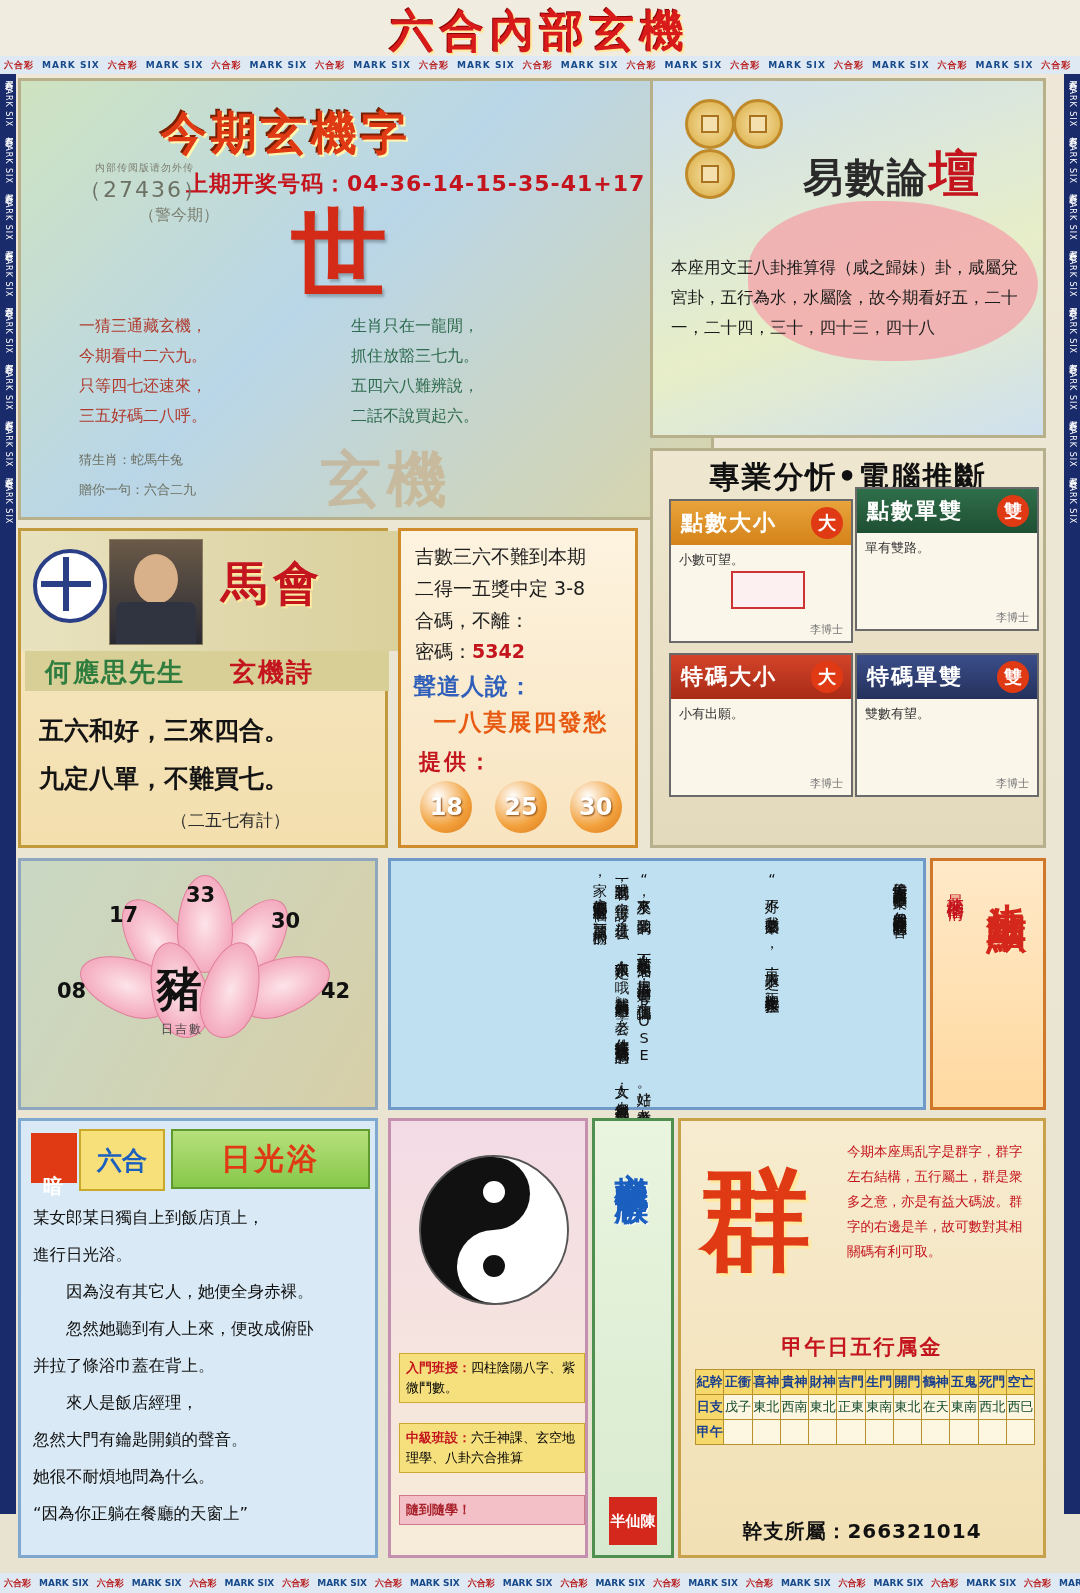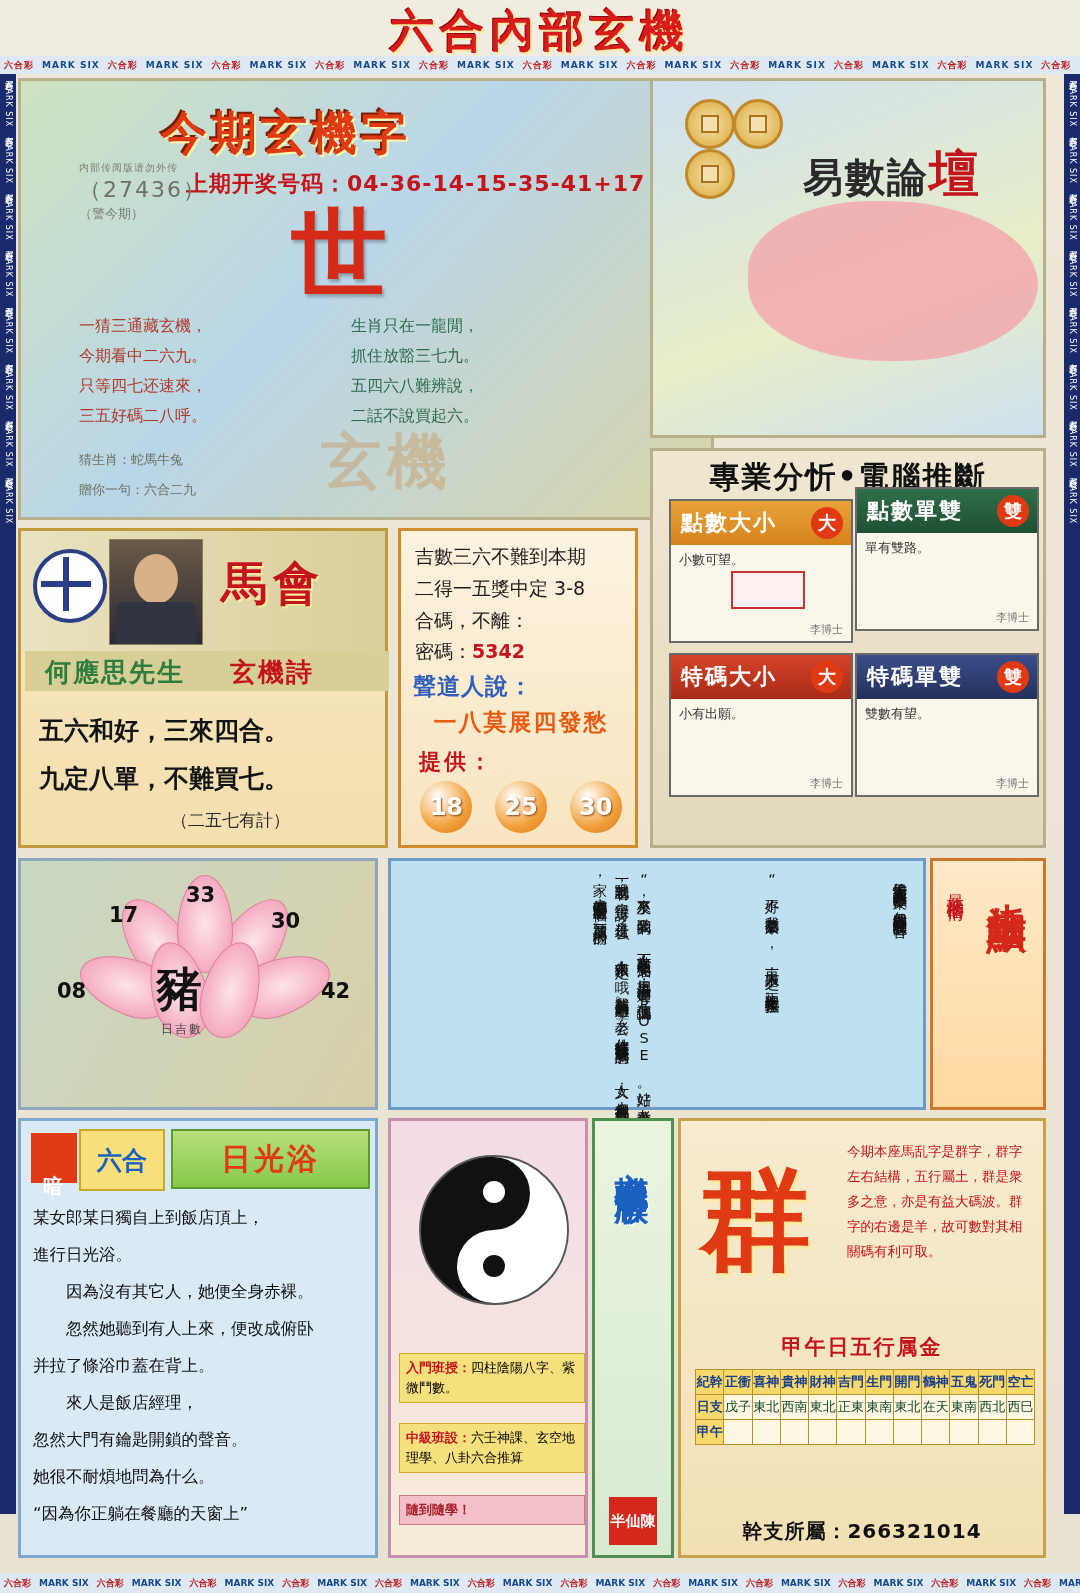--- a/index.html
+++ b/index.html
@@ -28,43 +28,43 @@
   .panel{position:absolute;box-sizing:border-box;}
 
   
   #panelA{left:18px;top:78px;width:696px;height:442px;border:3px solid #b8b08a;
     background:linear-gradient(135deg,#cfe3c0 0%,#b9d6e8 45%,#d8d4a8 100%);}
   #panelA .title{position:absolute;left:140px;top:22px;font-size:46px;font-weight:bold;color:#e03a14;letter-spacing:4px;
      text-shadow:2px 2px 0 #fff6b0,-2px -2px 0 #7a1f00;}
   #panelA .lastdraw{position:absolute;left:165px;top:88px;font-size:22px;font-weight:bold;color:#c4141d;letter-spacing:1px;}
   #panelA .bigword{position:absolute;left:270px;top:110px;font-size:96px;font-weight:bold;color:#d42b18;text-shadow:2px 3px 3px rgba(0,0,0,.25);}
   #panelA .serialbox{position:absolute;left:58px;top:80px;width:140px;color:#5a5f53;}
-  #panelA .serialbox .sm{font-size:10px;letter-spacing:1px;color:#7d8072;}
+  #panelA .serialbox .sm{font-size:10px;letter-spacing:1px;color:#7d8072;margin-left:16px;}
   #panelA .serialbox .num{font-size:22px;letter-spacing:2px;color:#6d7164;}
-  #panelA .serialbox .sm2{font-size:13px;color:#7d8072;}
+  #panelA .serialbox .sm2{font-size:16px;color:#7d8072;text-align:right;}
   #panelA .poemL{position:absolute;left:58px;top:230px;width:240px;font-size:16px;line-height:30px;color:#b03a2e;}
   #panelA .poemR{position:absolute;left:330px;top:230px;width:240px;font-size:16px;line-height:30px;color:#2f6b4f;}
   #panelA .foot1{position:absolute;left:58px;top:370px;font-size:13px;color:#6b6f62;}
   #panelA .foot2{position:absolute;left:58px;top:400px;font-size:13px;color:#6b6f62;}
-  #panelA .ghost{position:absolute;left:300px;top:341px;font-size:60px;color:rgba(200,120,40,.28);font-weight:bold;letter-spacing:6px;}
+  #panelA .ghost{position:absolute;left:300px;top:359px;font-size:60px;color:rgba(200,120,40,.28);font-weight:bold;letter-spacing:6px;}
 
   
   #panelB{left:650px;top:78px;width:396px;height:360px;border:3px solid #b8b08a;background:linear-gradient(160deg,#cfe0ee,#e7eec8 60%,#cfe0ee);}
   #panelB .coins{position:absolute;left:22px;top:16px;width:120px;height:120px;}
   #panelB .coin{position:absolute;width:44px;height:44px;border-radius:50%;border:3px solid #c08a2a;background:radial-gradient(#f6e2a8,#d9a93d);}
   #panelB .coin:after{content:"";position:absolute;left:13px;top:13px;width:14px;height:14px;border:2px solid #a9721f;background:#f3e0ae;}
   #panelB .c1{left:10px;top:2px;} #panelB .c2{left:58px;top:2px;} #panelB .c3{left:10px;top:52px;}
   #panelB .title{position:absolute;left:150px;top:60px;font-size:40px;font-weight:bold;color:#2a2a2a;letter-spacing:2px;}
   #panelB .title .red{color:#c4141d;font-size:50px;}
   #panelB .blob{position:absolute;left:95px;top:120px;width:290px;height:160px;background:#f4a0a8;opacity:.75;border-radius:45% 55% 50% 50%;}
   #panelB .text{position:absolute;left:18px;top:172px;width:360px;font-size:16.5px;line-height:30px;color:#1b1b1b;}
 
   
   #panelC{left:18px;top:528px;width:370px;height:320px;border:3px solid #c09a3c;background:linear-gradient(#f7e7c4,#f3dfae);}
-  #panelC .hdr{position:absolute;left:0;top:0;width:100%;height:120px;background:linear-gradient(90deg,#e8e2bf,#d9cf9a);}
+  #panelC .hdr{position:absolute;left:0;top:0;width:100%;height:120px;background:linear-gradient(90deg,#e8e2bf,#d9cf9a);padding-left:38px;}
   #panelC .logo{position:absolute;left:12px;top:18px;width:66px;height:66px;border-radius:50%;border:4px solid #2b3f86;background:#fff;}
   #panelC .logo:before{content:"";position:absolute;left:26px;top:4px;width:6px;height:54px;background:#2b3f86;}
   #panelC .logo:after{content:"";position:absolute;left:4px;top:28px;width:50px;height:6px;background:#2b3f86;}
   #panelC .photo{position:absolute;left:88px;top:8px;width:92px;height:104px;background:linear-gradient(#6a5a48,#2a2a33);border:1px solid #8a7a60;}
   #panelC .photo .face{position:absolute;left:24px;top:14px;width:44px;height:50px;border-radius:50%;background:#d8b089;}
   #panelC .photo .body{position:absolute;left:6px;top:62px;width:80px;height:42px;background:#2f3440;border-radius:8px 8px 0 0;}
   #panelC .mh{position:absolute;left:200px;top:22px;font-size:46px;font-weight:bold;color:#c4141d;letter-spacing:6px;text-shadow:2px 2px 0 #ffe9a0;}
   #panelC .subbar{position:absolute;left:4px;top:120px;width:100%;height:40px;background:#d7cf96;}
   #panelC .subbar .t1{position:absolute;left:20px;top:4px;font-size:26px;font-weight:bold;color:#2f7d3e;letter-spacing:2px;}
   #panelC .subbar .t2{position:absolute;left:205px;top:4px;font-size:26px;font-weight:bold;color:#c4141d;letter-spacing:2px;}
@@ -202,20 +202,21 @@
   <div class="panel" id="panelB">
     <div class="coins">
       <div class="coin c1"></div>
       <div class="coin c2"></div>
       <div class="coin c3"></div>
     </div>
     <div class="blob"></div>
     <div class="title">
       <span>易數論</span><span class="red">壇</span>
     </div>
+    <div class="text">本座用文王八卦推算得（咸之歸妹）卦，咸屬兌宮卦，五行為水，水屬陰，故今期看好五，二十一，二十四，三十，四十三，四十八</div>
   </div>
 
   <div class="panel" id="panelC">
     <div class="hdr">
       <div class="logo"></div>
       <div class="photo">
         <div class="face"></div>
         <div class="body"></div>
       </div>
       <div class="mh">馬會</div>

